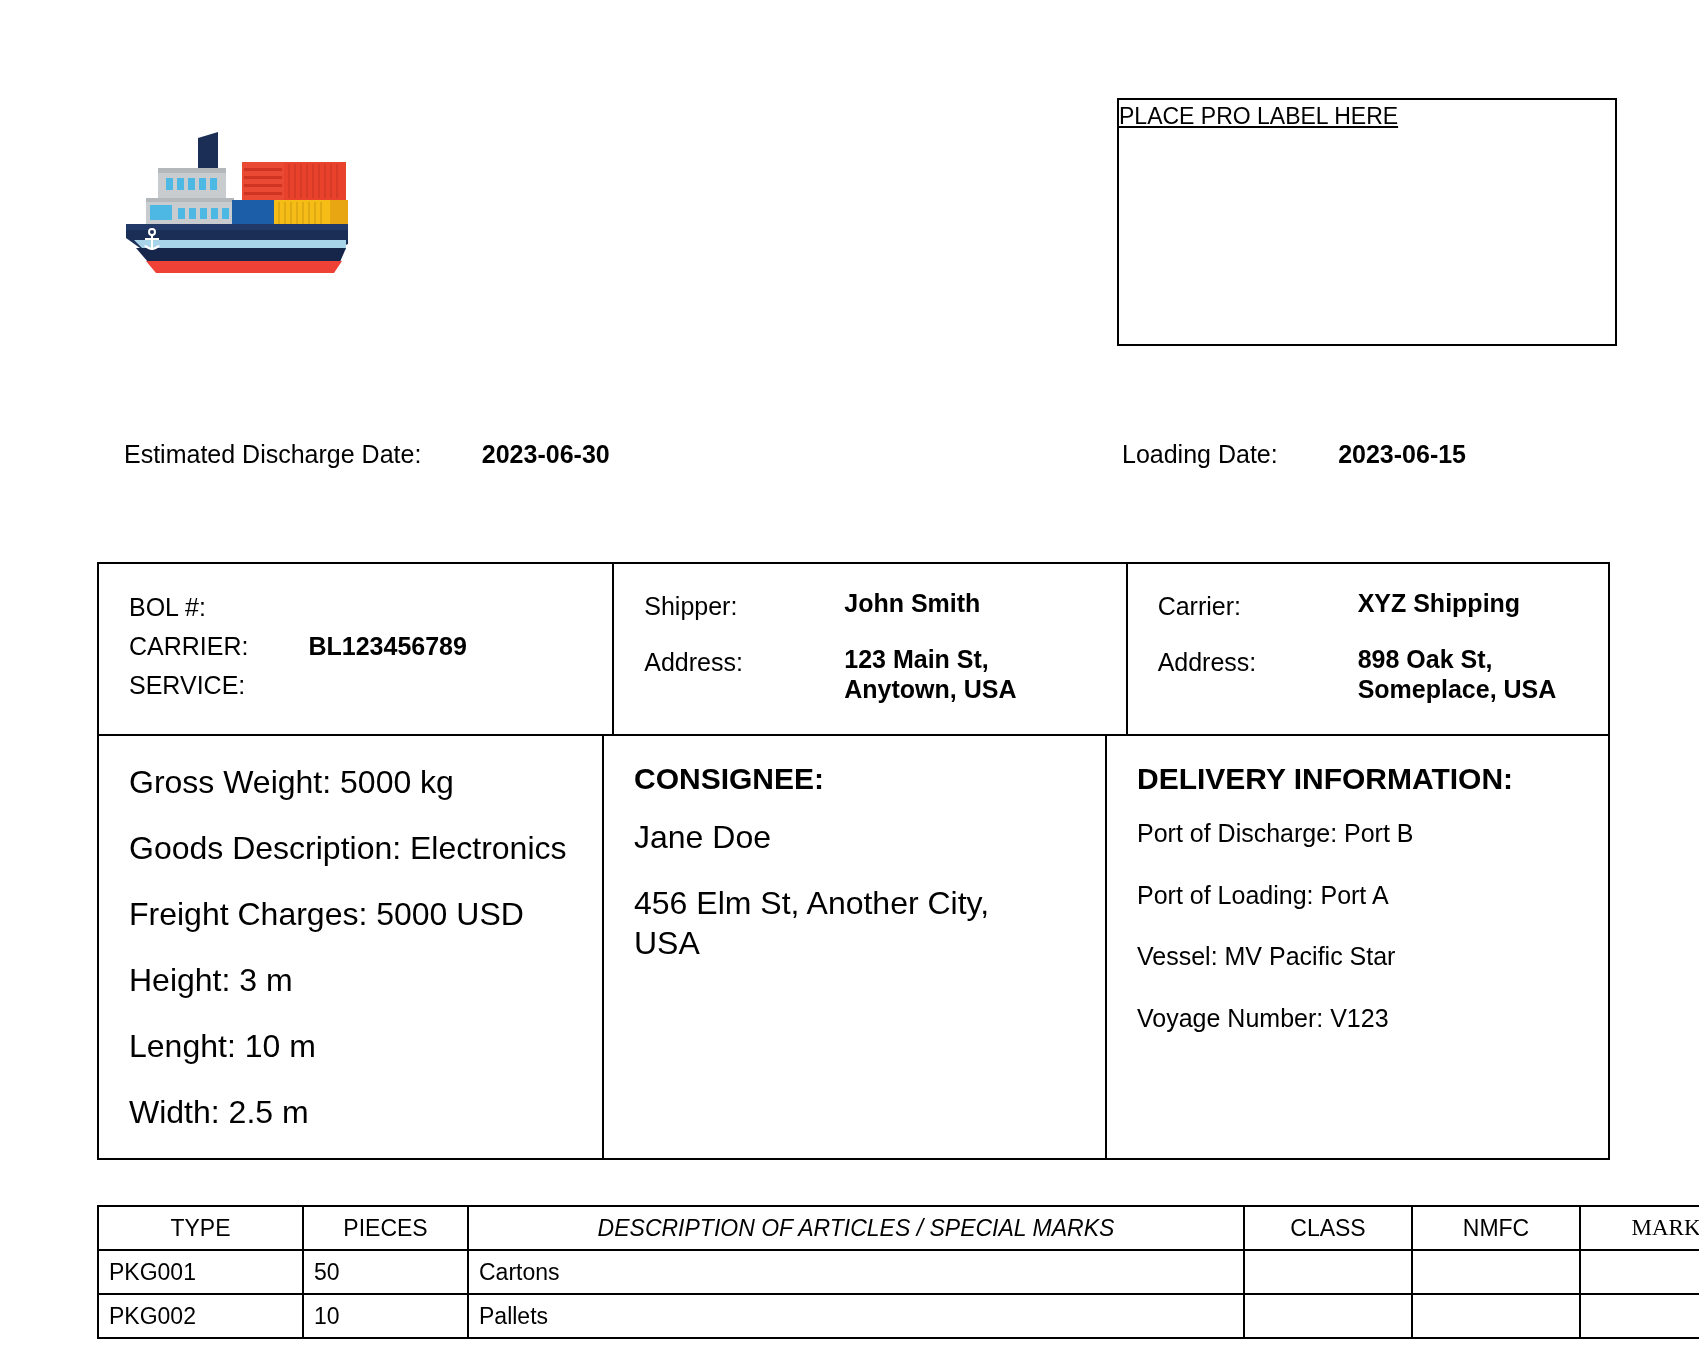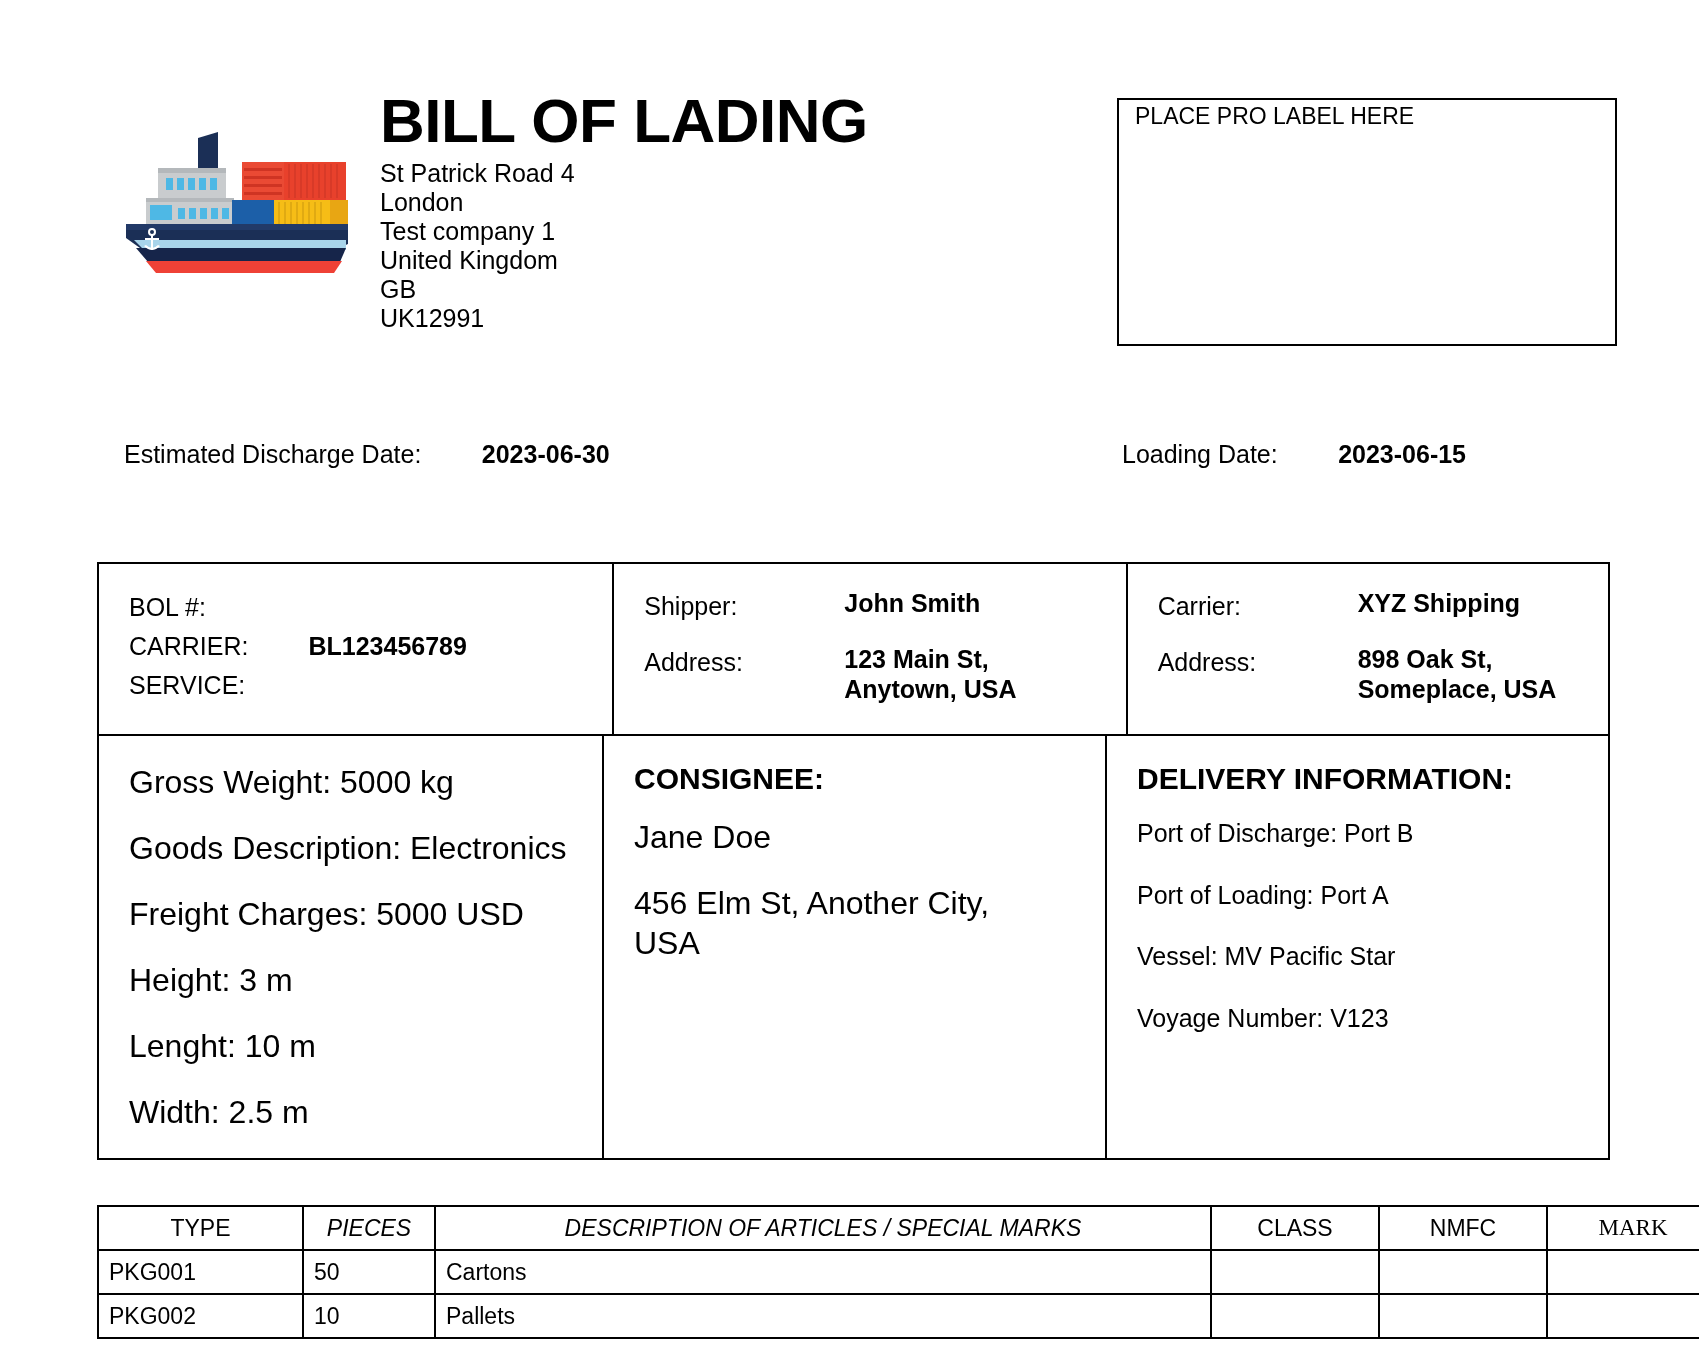--- a/index.html
+++ b/index.html
@@ -58,21 +58,22 @@
     white-space: nowrap;
   }
 
   .pro-box {
     position: absolute;
     left: 1117px;
     top: 98px;
     width: 500px;
     height: 248px;
     border: 2px solid #000;
-    padding: 4px 16px;
+    padding: 4px 0;
+    text-decoration: underline;
   }
   .pro-box-text {
     font-size: 23px;
     line-height: 1.1;
   }
 
   
   .dates-row {
     position: absolute;
     left: 100px;
@@ -179,21 +180,21 @@
   .articles th, .articles td {
     border: 2px solid #000;
     font-size: 23px;
     font-weight: normal;
     height: 44px;
     padding: 2px 10px;
   }
   .articles th { text-align: center; }
   .articles td { text-align: left; }
   .col-type   { width: 205px; }
-  .col-pieces { width: 132px; font-style: italic; }
+  .col-pieces { width: 165px; }
   .col-desc   { width: 776px; font-style: italic; }
   .col-class  { width: 168px; }
   .col-nmfc   { width: 168px; }
   .col-mark   { width: 172px; font-family: Liberation Serif, serif; }
 </style>
 </head>
 <body>
 
 <div class="page">
 
@@ -269,29 +270,20 @@
 
         <g fill="#ffffff">
           <circle cx="32" cy="112" r="3" fill="none" stroke="#ffffff" stroke-width="2"></circle>
           <rect x="31" y="114" width="2" height="16"></rect>
           <rect x="25" y="118" width="14" height="2"></rect>
           <path d="M24 126 Q32 134 40 126 L38 125 Q32 131 26 125 Z"></path>
         </g>
       </svg>
     </div>
 
-    <div class="title-block">
-      <div class="doc-title">BILL OF LADING</div>
-      <div class="addr-line">St Patrick Road 4</div>
-      <div class="addr-line">London</div>
-      <div class="addr-line">Test company 1</div>
-      <div class="addr-line">United Kingdom</div>
-      <div class="addr-line">GB</div>
-      <div class="addr-line">UK12991</div>
-    </div>
   </div>
 
   <div class="pro-box">
     <div class="pro-box-text">PLACE PRO LABEL HERE</div>
   </div>
 
   <div class="dates-row">
     <div class="date-group left">
       <span class="date-label">Estimated Discharge Date:</span>
       <span class="date-value">2023-06-30</span>

